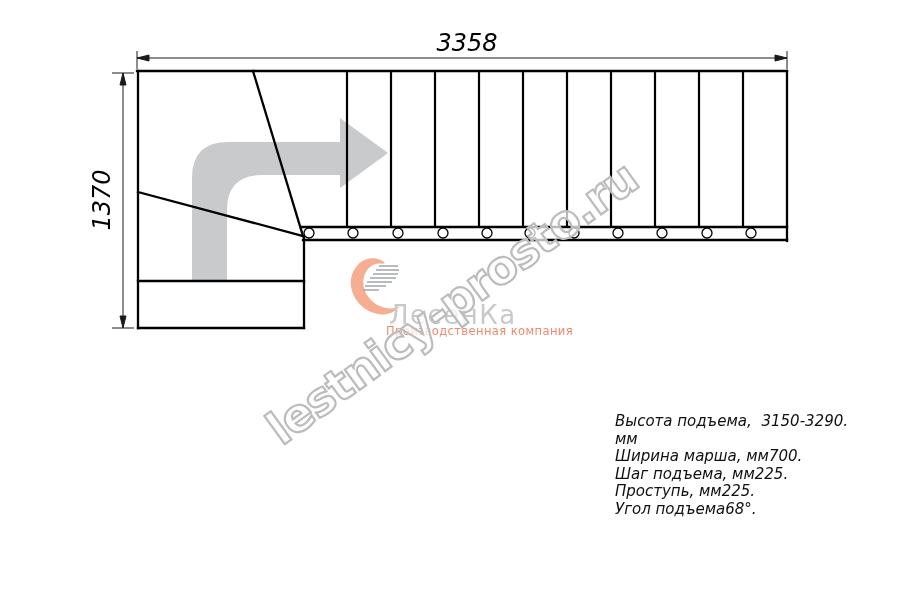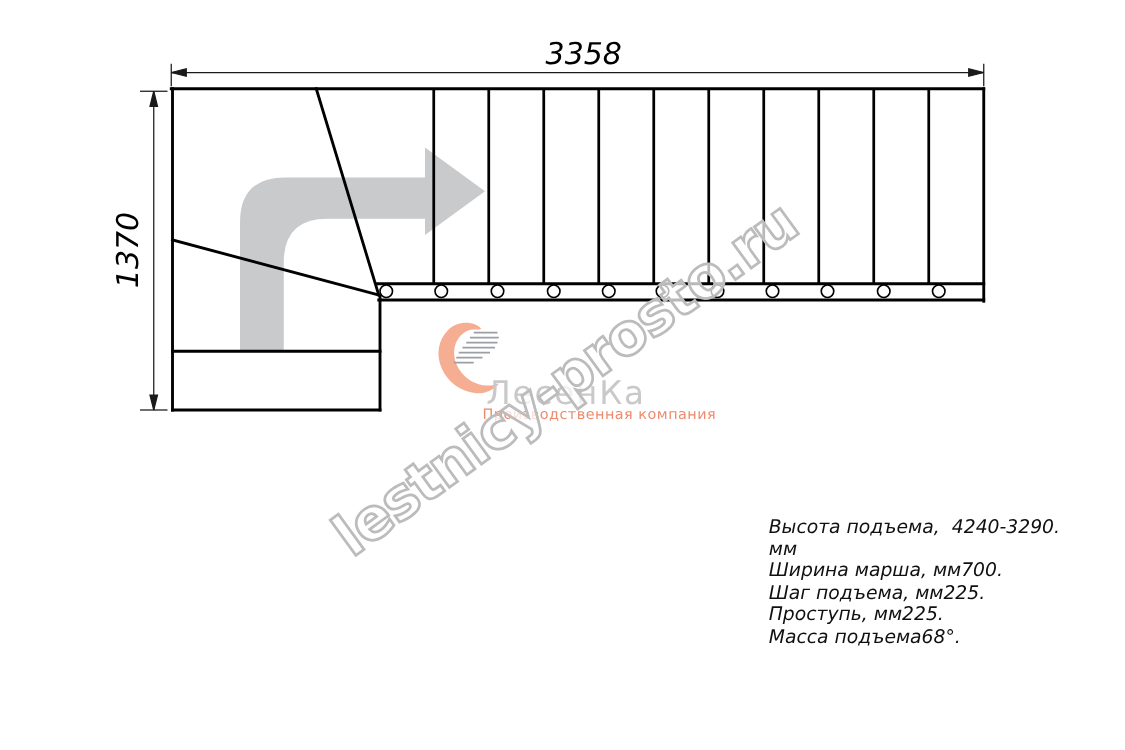--- a/index.html
+++ b/index.html
@@ -136,33 +136,33 @@
     </g>
   </svg>
   <div class="logo-title">ЛесенКа</div>
   <div class="logo-tagline">Производственная компания</div>
 
   <div class="watermark">lestnicy-prosto.ru</div>
 
   <div class="specs">
     <div class="spec-row">
       <span class="lbl">Высота подъема, мм</span>
-      <span class="val">4240-3290.</span>
+      <span class="val">3150-3290.</span>
     </div>
     <div class="spec-row">
       <span class="lbl">Ширина марша, мм</span>
       <span class="val">700.</span>
     </div>
     <div class="spec-row">
       <span class="lbl">Шаг подъема, мм</span>
       <span class="val">225.</span>
     </div>
     <div class="spec-row">
       <span class="lbl">Проступь, мм</span>
       <span class="val">225.</span>
     </div>
     <div class="spec-row">
-      <span class="lbl">Масса подъема</span>
+      <span class="lbl">Угол подъема</span>
       <span class="val">68°.</span>
     </div>
   </div>
 
 </div>
 
 </body></html>

